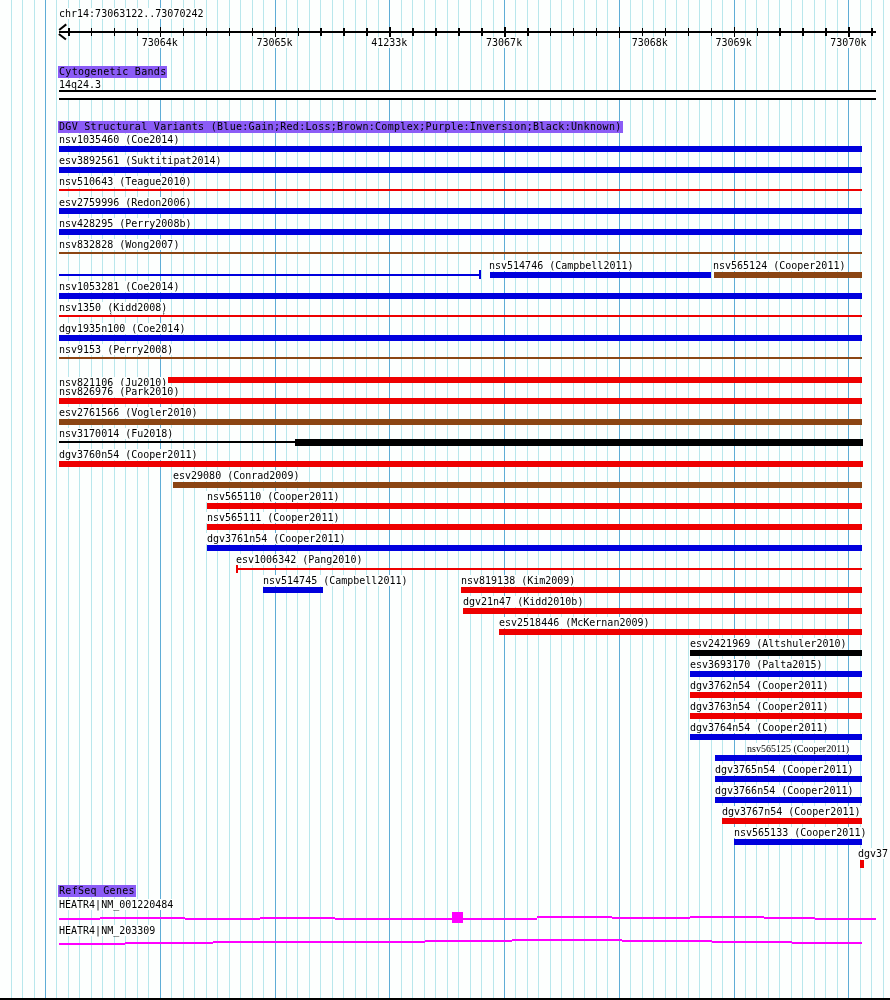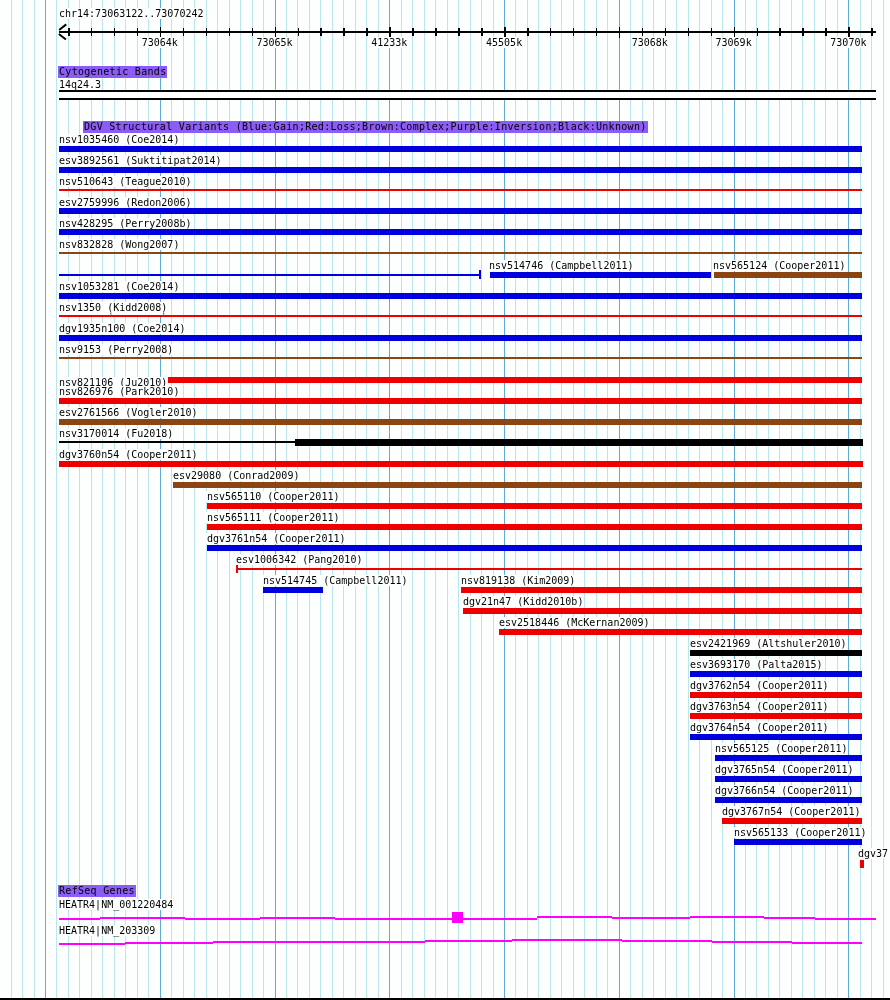--- a/index.html
+++ b/index.html
@@ -166,32 +166,32 @@
         <div class="tick" style="left: 389.3px; top: 27px; height: 11px;"></div>
         <div class="tick" style="left: 504.1px; top: 27px; height: 11px;"></div>
         <div class="tick" style="left: 618.8px; top: 27px; height: 11px;"></div>
         <div class="tick" style="left: 733.6px; top: 27px; height: 11px;"></div>
         <div class="tick" style="left: 848.4px; top: 27px; height: 11px;"></div>
       </div>
     <div id="ruler-labels">
         <div class="tick-label" style="left: 159.8px; top: 37px;">73064k</div>
         <div class="tick-label" style="left: 274.5px; top: 37px;">73065k</div>
         <div class="tick-label" style="left: 389.3px; top: 37px;">41233k</div>
-        <div class="tick-label" style="left: 504.1px; top: 37px;">45505k</div>
+        <div class="tick-label" style="left: 504.1px; top: 37px;">73067k</div>
         <div class="tick-label" style="left: 618.8px; top: 37px; margin-left: 31px;">73068k</div>
         <div class="tick-label" style="left: 733.6px; top: 37px;">73069k</div>
         <div class="tick-label" style="left: 848.4px; top: 37px;">73070k</div>
       </div>
   </div>
 
   <div class="sec-title" style="left:58px;top:66px;">Cytogenetic Bands</div>
   <div class="lbl" style="left:58px;top:79px;">14q24.3</div>
   <div class="band-rect" id="cytoband-rect" style="left: 59px; top: 90px; width: 817px; height: 10px;"></div>
 
-  <div class="sec-title" style="left:58px;top:121px;margin-left:25px;">DGV Structural Variants (Blue:Gain;Red:Loss;Brown:Complex;Purple:Inversion;Black:Unknown)</div>
+  <div class="sec-title" style="left:58px;top:121px;">DGV Structural Variants (Blue:Gain;Red:Loss;Brown:Complex;Purple:Inversion;Black:Unknown)</div>
   <div id="tracks-layer">
       <div class="lbl" style="left: 58px; top: 134px;">nsv1035460 (Coe2014)</div>
       <div class="bar" style="left: 59px; top: 146px; width: 803px; height: 6px; background: rgb(0, 0, 221);"></div>
       <div class="lbl" style="left: 58px; top: 155px;">esv3892561 (Suktitipat2014)</div>
       <div class="bar" style="left: 59px; top: 167px; width: 803px; height: 6px; background: rgb(0, 0, 221);"></div>
       <div class="lbl" style="left: 58px; top: 176px;">nsv510643 (Teague2010)</div>
       <div class="bar" style="left: 59px; top: 189px; width: 803px; height: 2px; background: rgb(238, 0, 0);"></div>
       <div class="lbl" style="left: 58px; top: 197px;">esv2759996 (Redon2006)</div>
       <div class="bar" style="left: 59px; top: 208px; width: 803px; height: 6px; background: rgb(0, 0, 221);"></div>
       <div class="lbl" style="left: 58px; top: 218px;">nsv428295 (Perry2008b)</div>
@@ -246,21 +246,21 @@
       <div class="lbl" style="left: 689px; top: 638px;">esv2421969 (Altshuler2010)</div>
       <div class="bar" style="left: 690px; top: 650px; width: 172px; height: 6px; background: rgb(0, 0, 0);"></div>
       <div class="lbl" style="left: 689px; top: 659px;">esv3693170 (Palta2015)</div>
       <div class="bar" style="left: 690px; top: 671px; width: 172px; height: 6px; background: rgb(0, 0, 221);"></div>
       <div class="lbl" style="left: 689px; top: 680px;">dgv3762n54 (Cooper2011)</div>
       <div class="bar" style="left: 690px; top: 692px; width: 172px; height: 6px; background: rgb(238, 0, 0);"></div>
       <div class="lbl" style="left: 689px; top: 701px;">dgv3763n54 (Cooper2011)</div>
       <div class="bar" style="left: 690px; top: 713px; width: 172px; height: 6px; background: rgb(238, 0, 0);"></div>
       <div class="lbl" style="left: 689px; top: 722px;">dgv3764n54 (Cooper2011)</div>
       <div class="bar" style="left: 690px; top: 734px; width: 172px; height: 6px; background: rgb(0, 0, 221);"></div>
-      <div class="lbl" style="left: 714px; top: 743px;">nsv565125 (Cooper2011)</div>
+      <div class="lbl" style="left: 746px; top: 743px; font-family: Liberation Serif, serif;">nsv565125 (Cooper2011)</div>
       <div class="bar" style="left: 715px; top: 755px; width: 147px; height: 6px; background: rgb(0, 0, 221);"></div>
       <div class="lbl" style="left: 714px; top: 764px;">dgv3765n54 (Cooper2011)</div>
       <div class="bar" style="left: 715px; top: 776px; width: 147px; height: 6px; background: rgb(0, 0, 221);"></div>
       <div class="lbl" style="left: 714px; top: 785px;">dgv3766n54 (Cooper2011)</div>
       <div class="bar" style="left: 715px; top: 797px; width: 147px; height: 6px; background: rgb(0, 0, 221);"></div>
       <div class="lbl" style="left: 721px; top: 806px;">dgv3767n54 (Cooper2011)</div>
       <div class="bar" style="left: 722px; top: 818px; width: 140px; height: 6px; background: rgb(238, 0, 0);"></div>
       <div class="lbl" style="left: 733px; top: 827px;">nsv565133 (Cooper2011)</div>
       <div class="bar" style="left: 734px; top: 839px; width: 128px; height: 6px; background: rgb(0, 0, 221);"></div>
       <div class="lbl" style="left: 857px; top: 848px;">dgv37</div>

